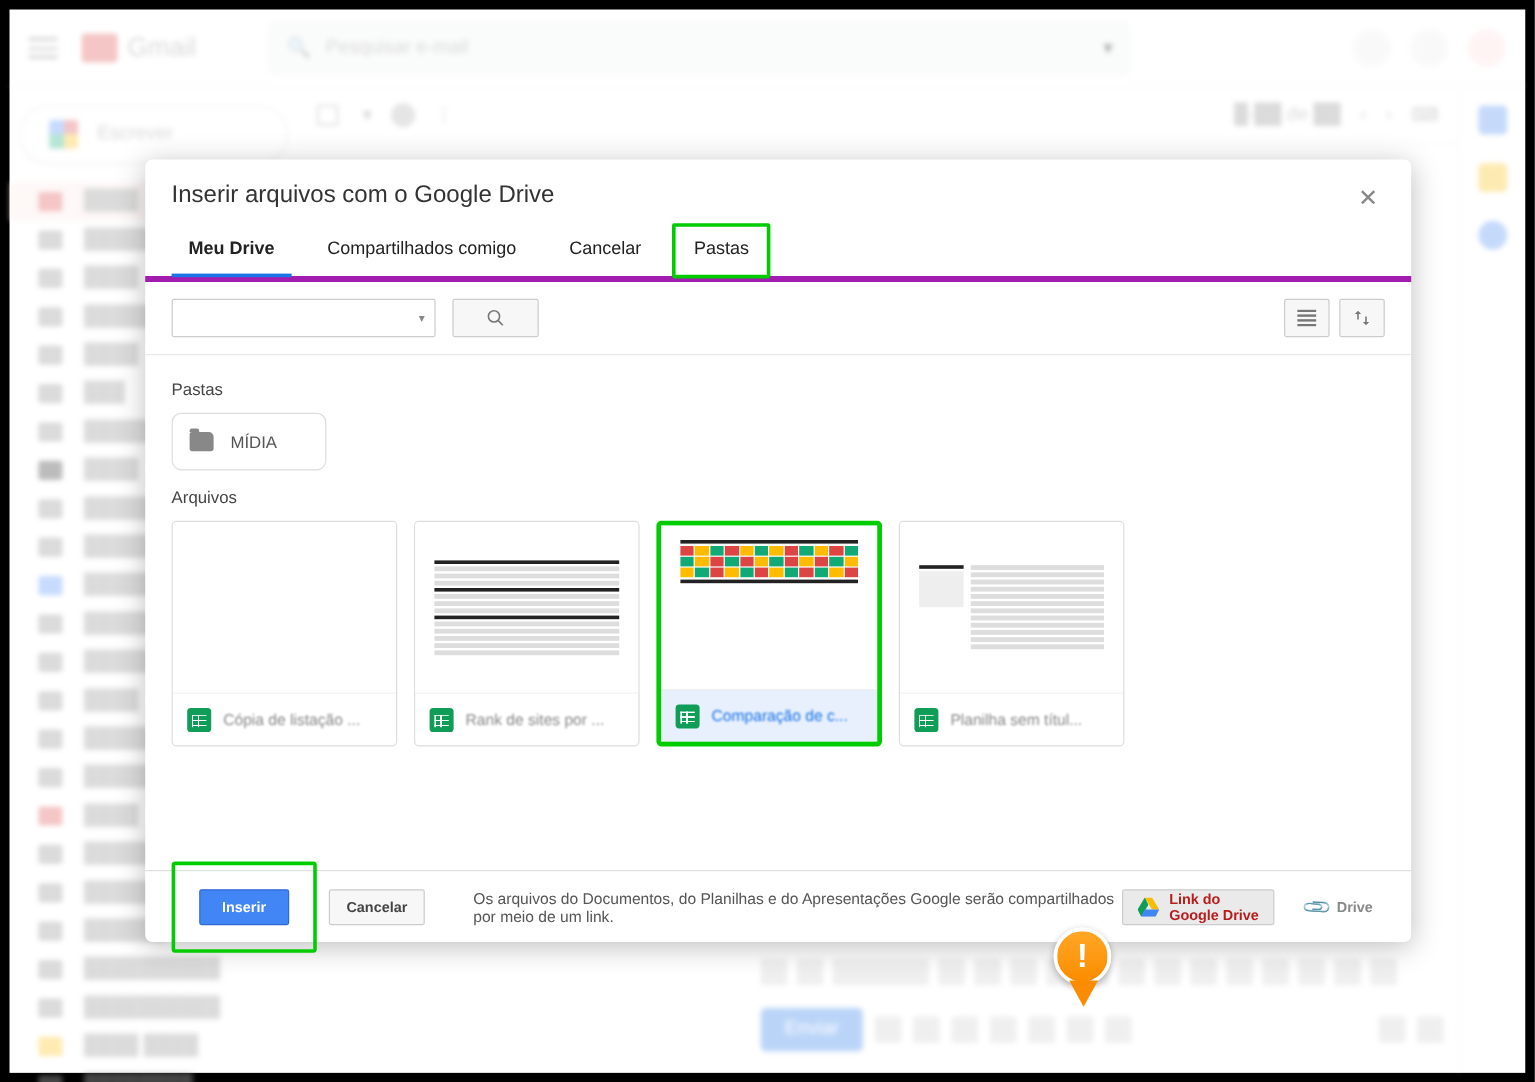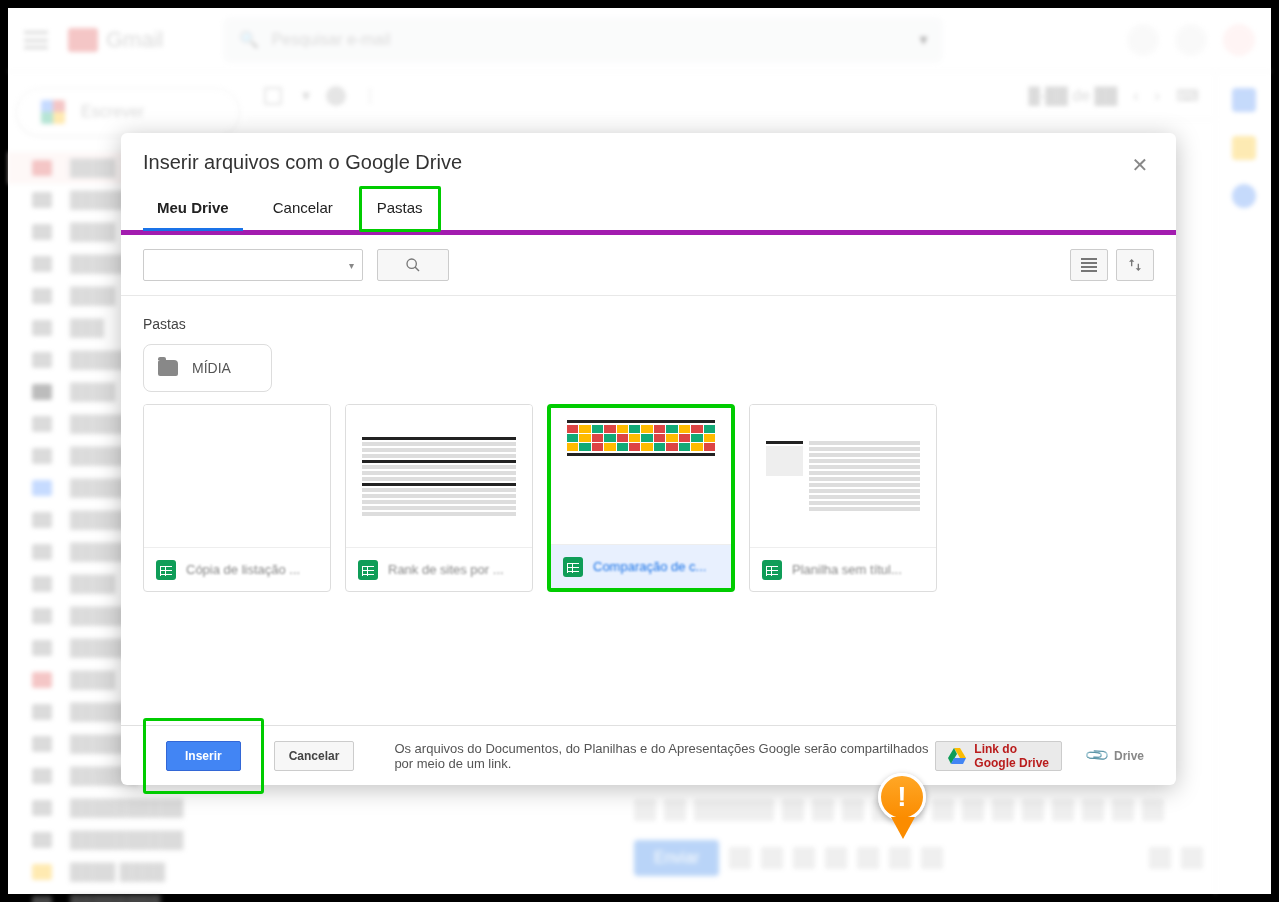--- a/index.html
+++ b/index.html
@@ -593,20 +593,21 @@
 
   <div class="modal-backdrop"></div>
 
   <div class="modal">
     <div class="modal-header">
       <div class="modal-title">Inserir arquivos com o Google Drive</div>
       <div class="modal-close">✕</div>
     </div>
     <div class="modal-tabs">
       <div class="tab active">Meu Drive</div>
+      <div class="tab">Compartilhados comigo</div>
       <div class="tab">Cancelar</div>
       <div class="tab" style="position:relative">
         <span>Pastas</span>
         <div class="tab-highlight" style="top:-3px;left:-4px;right:-4px;bottom:-2px"></div>
       </div>
     </div>
     <div class="modal-toolbar">
       <div class="search-input-box"></div>
       <div class="search-btn">
         <svg width="16" height="16" viewBox="0 0 24 24" fill="none" stroke="#777" stroke-width="2">
@@ -631,20 +632,21 @@
       </div>
     </div>
     <div class="modal-content">
       <div class="section-label">Pastas</div>
       <div class="folders">
         <div class="folder-chip">
           <div class="folder-icon"></div>
           <div class="folder-name">MÍDIA</div>
         </div>
       </div>
+      <div class="section-label">Arquivos</div>
       <div class="files">
 
         <div class="file-card">
           <div class="file-preview"></div>
           <div class="file-footer">
             <div class="sheets-icon"></div>
             <div class="file-name">Cópia de listação ...</div>
           </div>
         </div>
 

